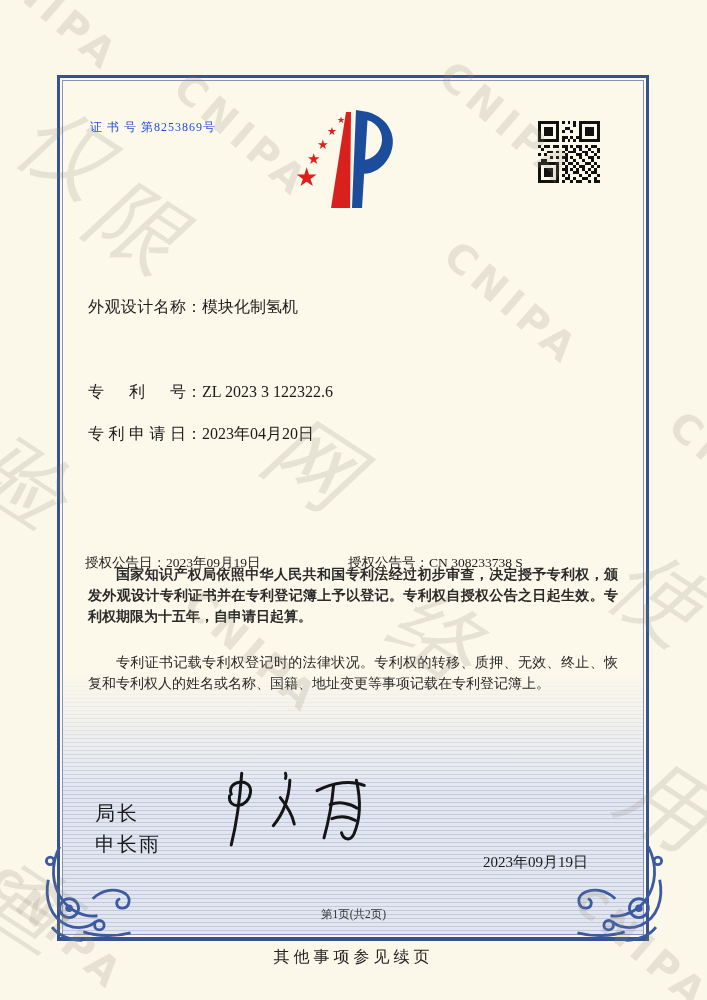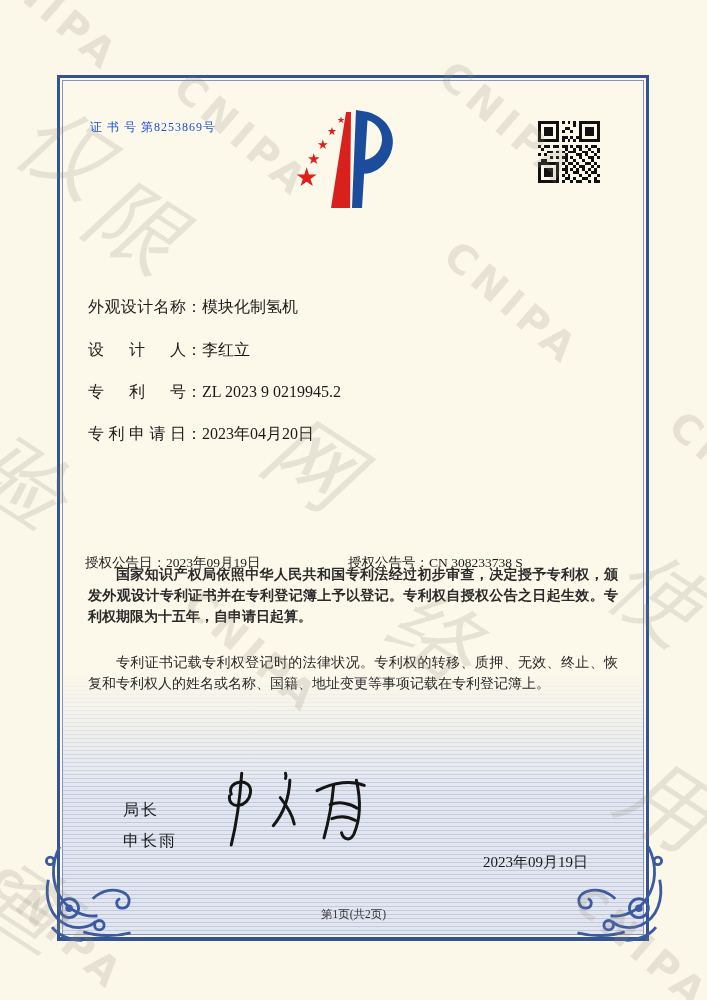--- a/index.html
+++ b/index.html
@@ -27,21 +27,21 @@
   .content{position:absolute;inset:0;z-index:2;}
   .abs{position:absolute;}
   .cert-no{left:90px;top:119px;font-size:12px;color:#1d4ed8;letter-spacing:1px;}
   .title{left:0;right:0;top:212px;text-align:center;font-size:30px;font-weight:bold;
          letter-spacing:6px;color:#111;}
   .field{left:88px;font-size:16px;color:#1b1b1b;white-space:nowrap;}
   .flabel{display:inline-block;width:98px;text-align:justify;text-align-last:justify;}
   .grant{font-size:13.5px;color:#1b1b1b;white-space:nowrap;}
   .para{left:88px;width:530px;font-size:14px;line-height:21px;color:#2a2a2a;
         text-align:justify;text-indent:2em;}
-  .sig-label{left:95px;font-size:16px;color:#1b1b1b;letter-spacing:2px;margin-left:28px;}
+  .sig-label{left:95px;font-size:20px;color:#1b1b1b;letter-spacing:2px;}
   .issue-date{left:483px;top:853px;font-size:15px;color:#1b1b1b;}
   .page-info{left:0;right:0;top:907px;text-align:center;font-size:11.5px;color:#333;}
   .footer-note{left:0;right:0;top:947px;text-align:center;font-size:16px;
                letter-spacing:4px;color:#222;}
 
   
   .logo{left:293px;top:110px;width:110px;height:102px;}
   .logo svg{position:absolute;inset:0;}
   .star{position:absolute;color:#e01f1a;line-height:1;font-family:"DejaVu Sans",sans-serif;}
 
@@ -132,25 +132,22 @@
       <rect x="2" y="2" width="3" height="3" fill="#111"></rect>
       <rect x="16" y="2" width="3" height="3" fill="#111"></rect>
       <rect x="2" y="16" width="3" height="3" fill="#111"></rect>
       <path fill="#111" d="M8,0h1v1h-1z M10,0h1v1h-1z M12,0h1v2h-1z M9,2h2v1h-2z M8,3h1v1h-1z M11,3h1v1h-1z M8,5h2v1h-2z M11,5h1v1h-1z M13,5h1v1h-1z M8,6h1v1h-1z M10,6h1v1h-1z M12,6h1v1h-1z M0,8h1v1h-1z M2,8h2v1h-2z M5,8h2v1h-2z M6,10h1v1h-1z M6,12h1v1h-1z M1,9h1v1h-1z M3,10h2v1h-2z M0,11h1v1h-1z M2,11h1v1h-1z M4,12h1v1h-1z M1,13h2v1h-2z M8,8h2v1h-2z M11,8h1v1h-1z M13,8h2v1h-2z M16,8h1v1h-1z M18,8h2v1h-2z M9,9h1v1h-1z M12,9h1v2h-1z M14,9h1v1h-1z M17,9h1v1h-1z M20,9h1v2h-1z M8,10h1v1h-1z M10,10h2v1h-2z M15,10h2v1h-2z M18,10h1v1h-1z M9,11h1v1h-1z M13,11h2v1h-2z M16,11h1v1h-1z M19,11h1v1h-1z M8,12h2v1h-2z M11,12h1v1h-1z M14,12h1v1h-1z M17,12h2v1h-2z M20,12h1v1h-1z M9,13h1v1h-1z M12,13h1v1h-1z M15,13h1v1h-1z M18,13h1v1h-1z M8,14h1v1h-1z M10,14h2v1h-2z M13,14h1v1h-1z M16,14h2v1h-2z M19,14h1v1h-1z M9,15h1v1h-1z M12,15h1v1h-1z M14,15h2v1h-2z M18,15h1v1h-1z M20,15h1v1h-1z M8,16h2v1h-2z M11,16h1v1h-1z M13,16h1v1h-1z M15,16h1v1h-1z M17,16h1v1h-1z M19,16h1v1h-1z M9,17h1v1h-1z M12,17h2v1h-2z M16,17h1v1h-1z M18,17h2v1h-2z M8,18h1v1h-1z M10,18h1v1h-1z M14,18h1v1h-1z M17,18h1v1h-1z M20,18h1v1h-1z M9,19h2v1h-2z M12,19h1v1h-1z M15,19h2v1h-2z M19,19h1v1h-1z M8,20h1v1h-1z M11,20h1v1h-1z M13,20h2v1h-2z M17,20h1v1h-1z M19,20h2v1h-2z"></path>
     </svg>
 
 
     <div class="abs field" style="top:297px;">
       <span class="flabel">外观设计名称</span><span>：</span><span>模块化制氢机</span>
     </div>
-    <div class="abs field" style="top:340px;">
-      <span class="flabel">设计人</span><span>：</span><span>李红立</span>
-    </div>
     <div class="abs field" style="top:382px;">
-      <span class="flabel">专利号</span><span>：</span><span>ZL 2023 9 0219945.2</span>
+      <span class="flabel">专利号</span><span>：</span><span>ZL 2023 3 122322.6</span>
     </div>
     <div class="abs field" style="top:424px;">
       <span class="flabel">专利申请日</span><span>：</span><span>2023年04月20日</span>
     </div>
 
     <div class="abs grant" style="left:85px;top:554px;text-align:center;">
       <span>授权公告日</span><span>：</span><span>2023年09月19日</span>
     </div>
     <div class="abs grant" style="left:348px;top:554px;">
       <span>授权公告号</span><span>：</span><span>CN 308233738 S</span>
@@ -171,15 +168,16 @@
         <path d="M128,26 C148,16 168,14 182,20"></path>
         <path d="M147,20 C145,42 141,62 136,80"></path>
         <path d="M173,14 C178,36 178,58 170,76 C166,84 158,82 156,74"></path>
         <path d="M143,42 C153,38 165,40 174,46"></path>
         <path d="M145,58 C155,54 165,56 172,60"></path>
       </g>
     </svg>
     <div class="abs issue-date">2023年09月19日</div>
 
     <div class="abs page-info">第1页(共2页)</div>
+    <div class="abs footer-note">其他事项参见续页</div>
   </div>
 
 </div>
 
 </body></html>

